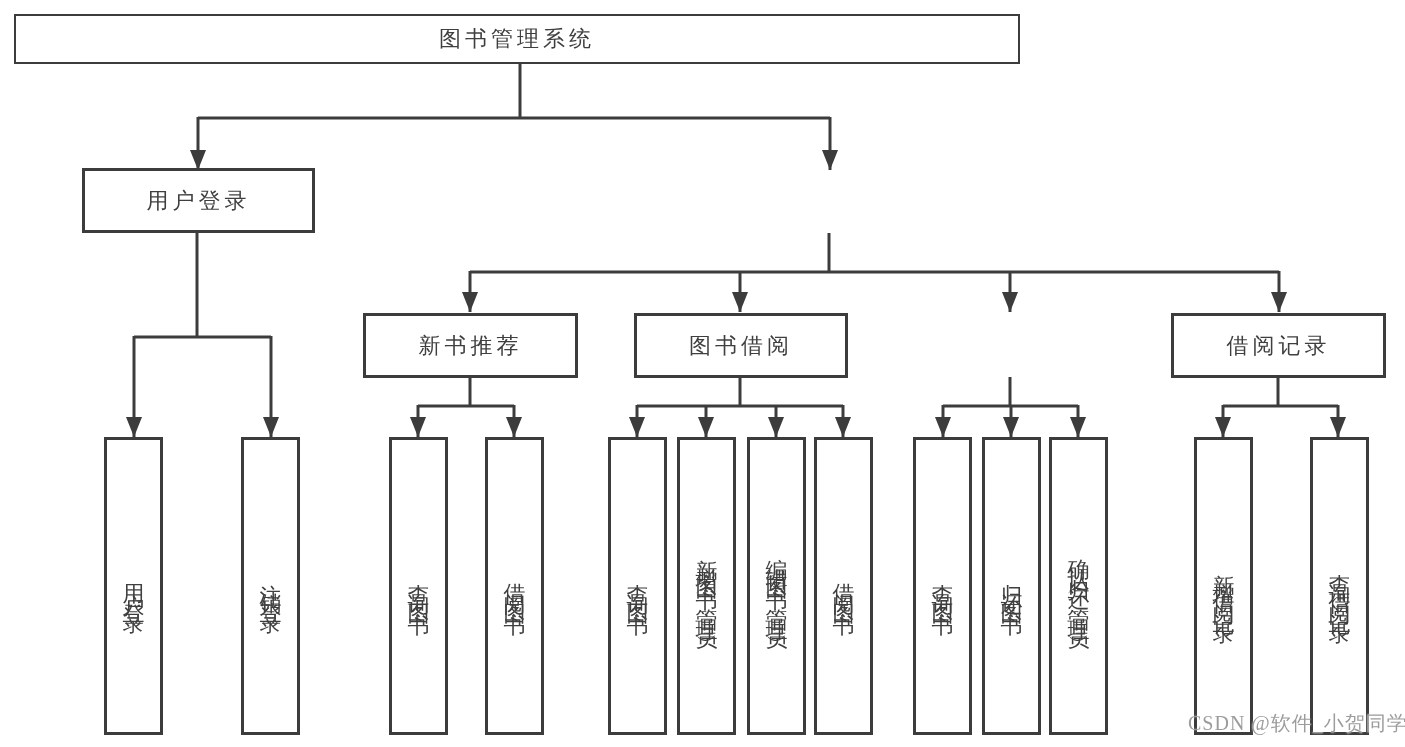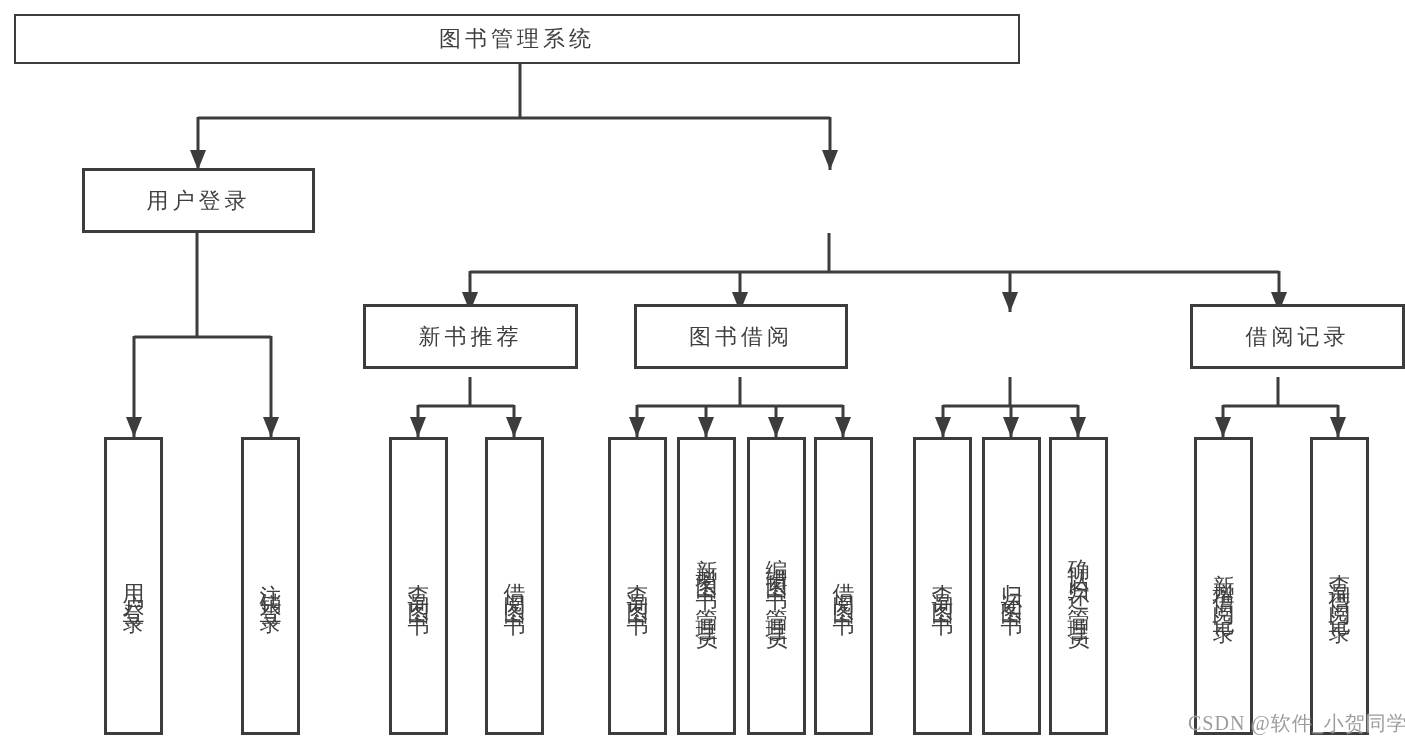--- a/index.html
+++ b/index.html
@@ -16,21 +16,21 @@
     position:absolute;
     box-sizing:border-box;
     border:3px solid #3c3c3c;
     background:#ffffff;
     display:flex;align-items:center;justify-content:center;
     color:#3f3f3f;
   }
   .hbox{font-size:22px;letter-spacing:4px;}
   .root{left:14px;top:14px;width:1006px;height:50px;border-width:2px;}
   .lvl2{top:168px;width:233px;height:65px;}
-  .lvl3{top:304px;height:65px;}
+  .lvl3{top:313px;height:65px;}
   .leaf{top:437px;width:59px;height:298px;}
   .vtext{
     writing-mode:vertical-lr;
     text-orientation:mixed;
     font-size:22px;
     letter-spacing:10px;
     color:#3f3f3f;
     white-space:nowrap;
   }
   .watermark{
@@ -105,21 +105,21 @@
   <div class="box lvl2 hbox" style="left:82px;">
     <span>用户登录</span>
   </div>
 
   <div class="box lvl3 hbox" style="left:363px;width:215px;">
     <span>新书推荐</span>
   </div>
   <div class="box lvl3 hbox" style="left:634px;width:214px;align-items:center;">
     <span>图书借阅</span>
   </div>
-  <div class="box lvl3 hbox" style="left:1171px;width:215px;margin-left:19px;">
+  <div class="box lvl3 hbox" style="left:1171px;width:215px;">
     <span>借阅记录</span>
   </div>
 
   <div class="box leaf" style="left:104px;">
     <span class="vtext">用户登录</span>
   </div>
   <div class="box leaf" style="left:241px;">
     <span class="vtext">注销登录</span>
   </div>
 

